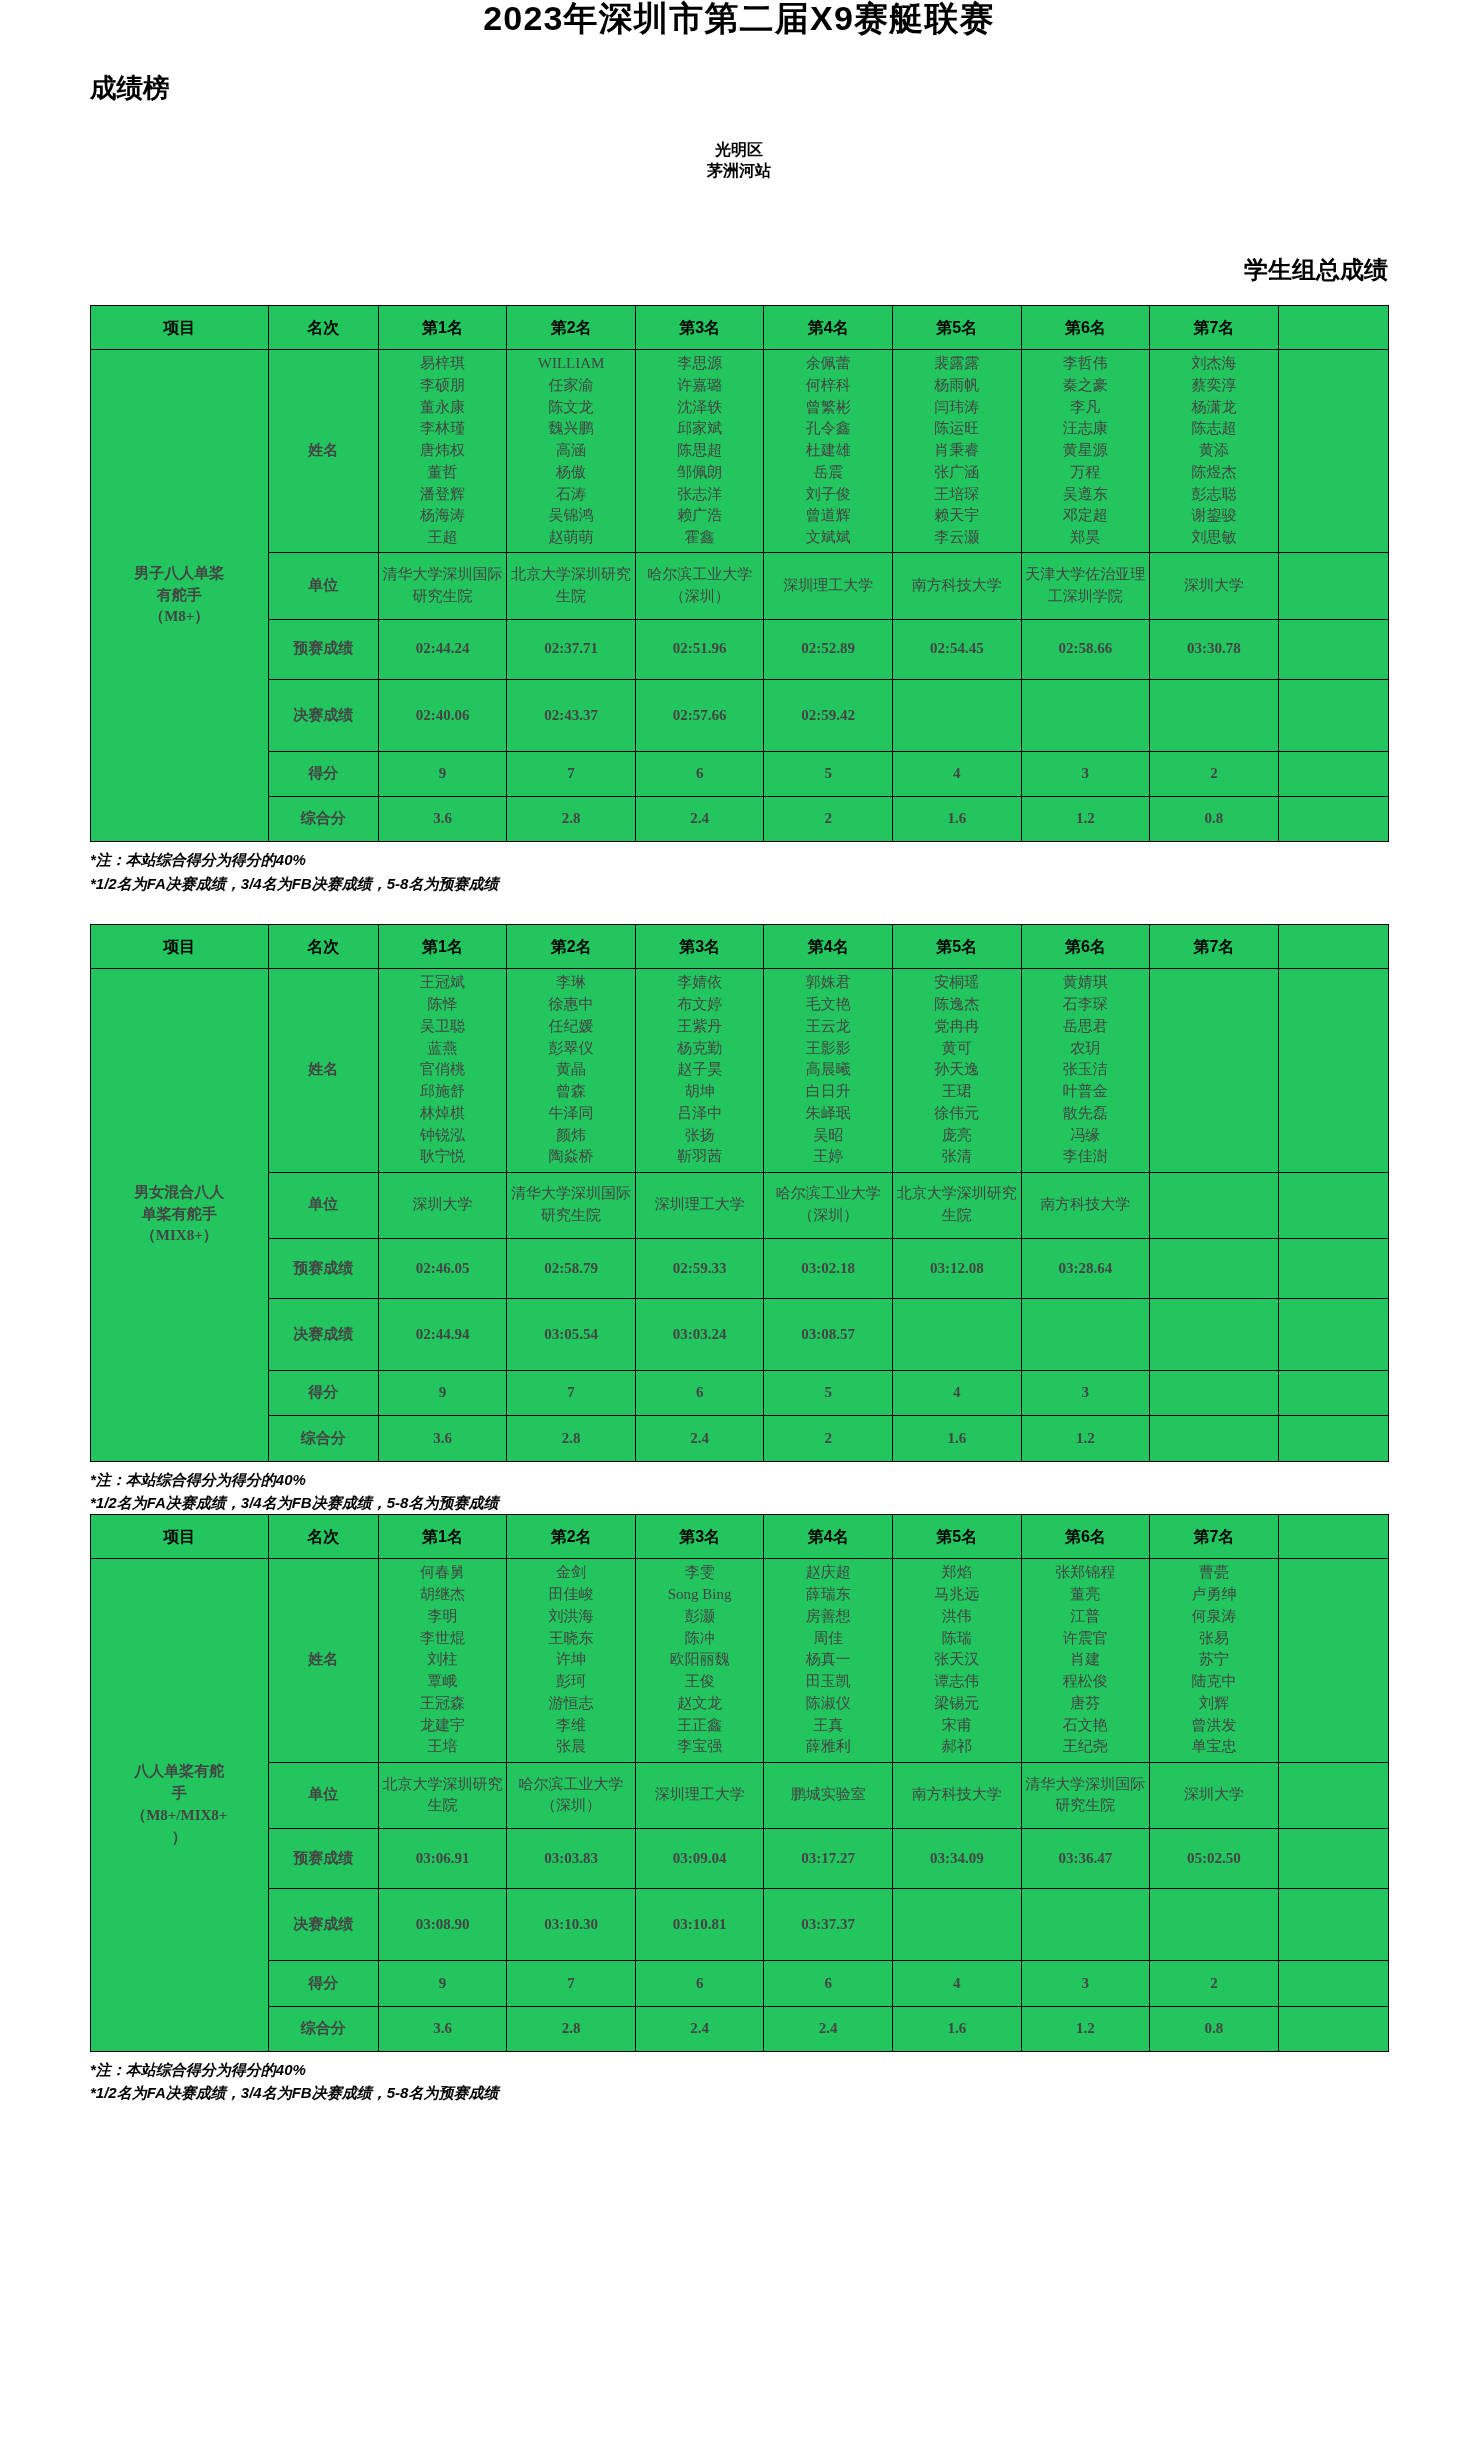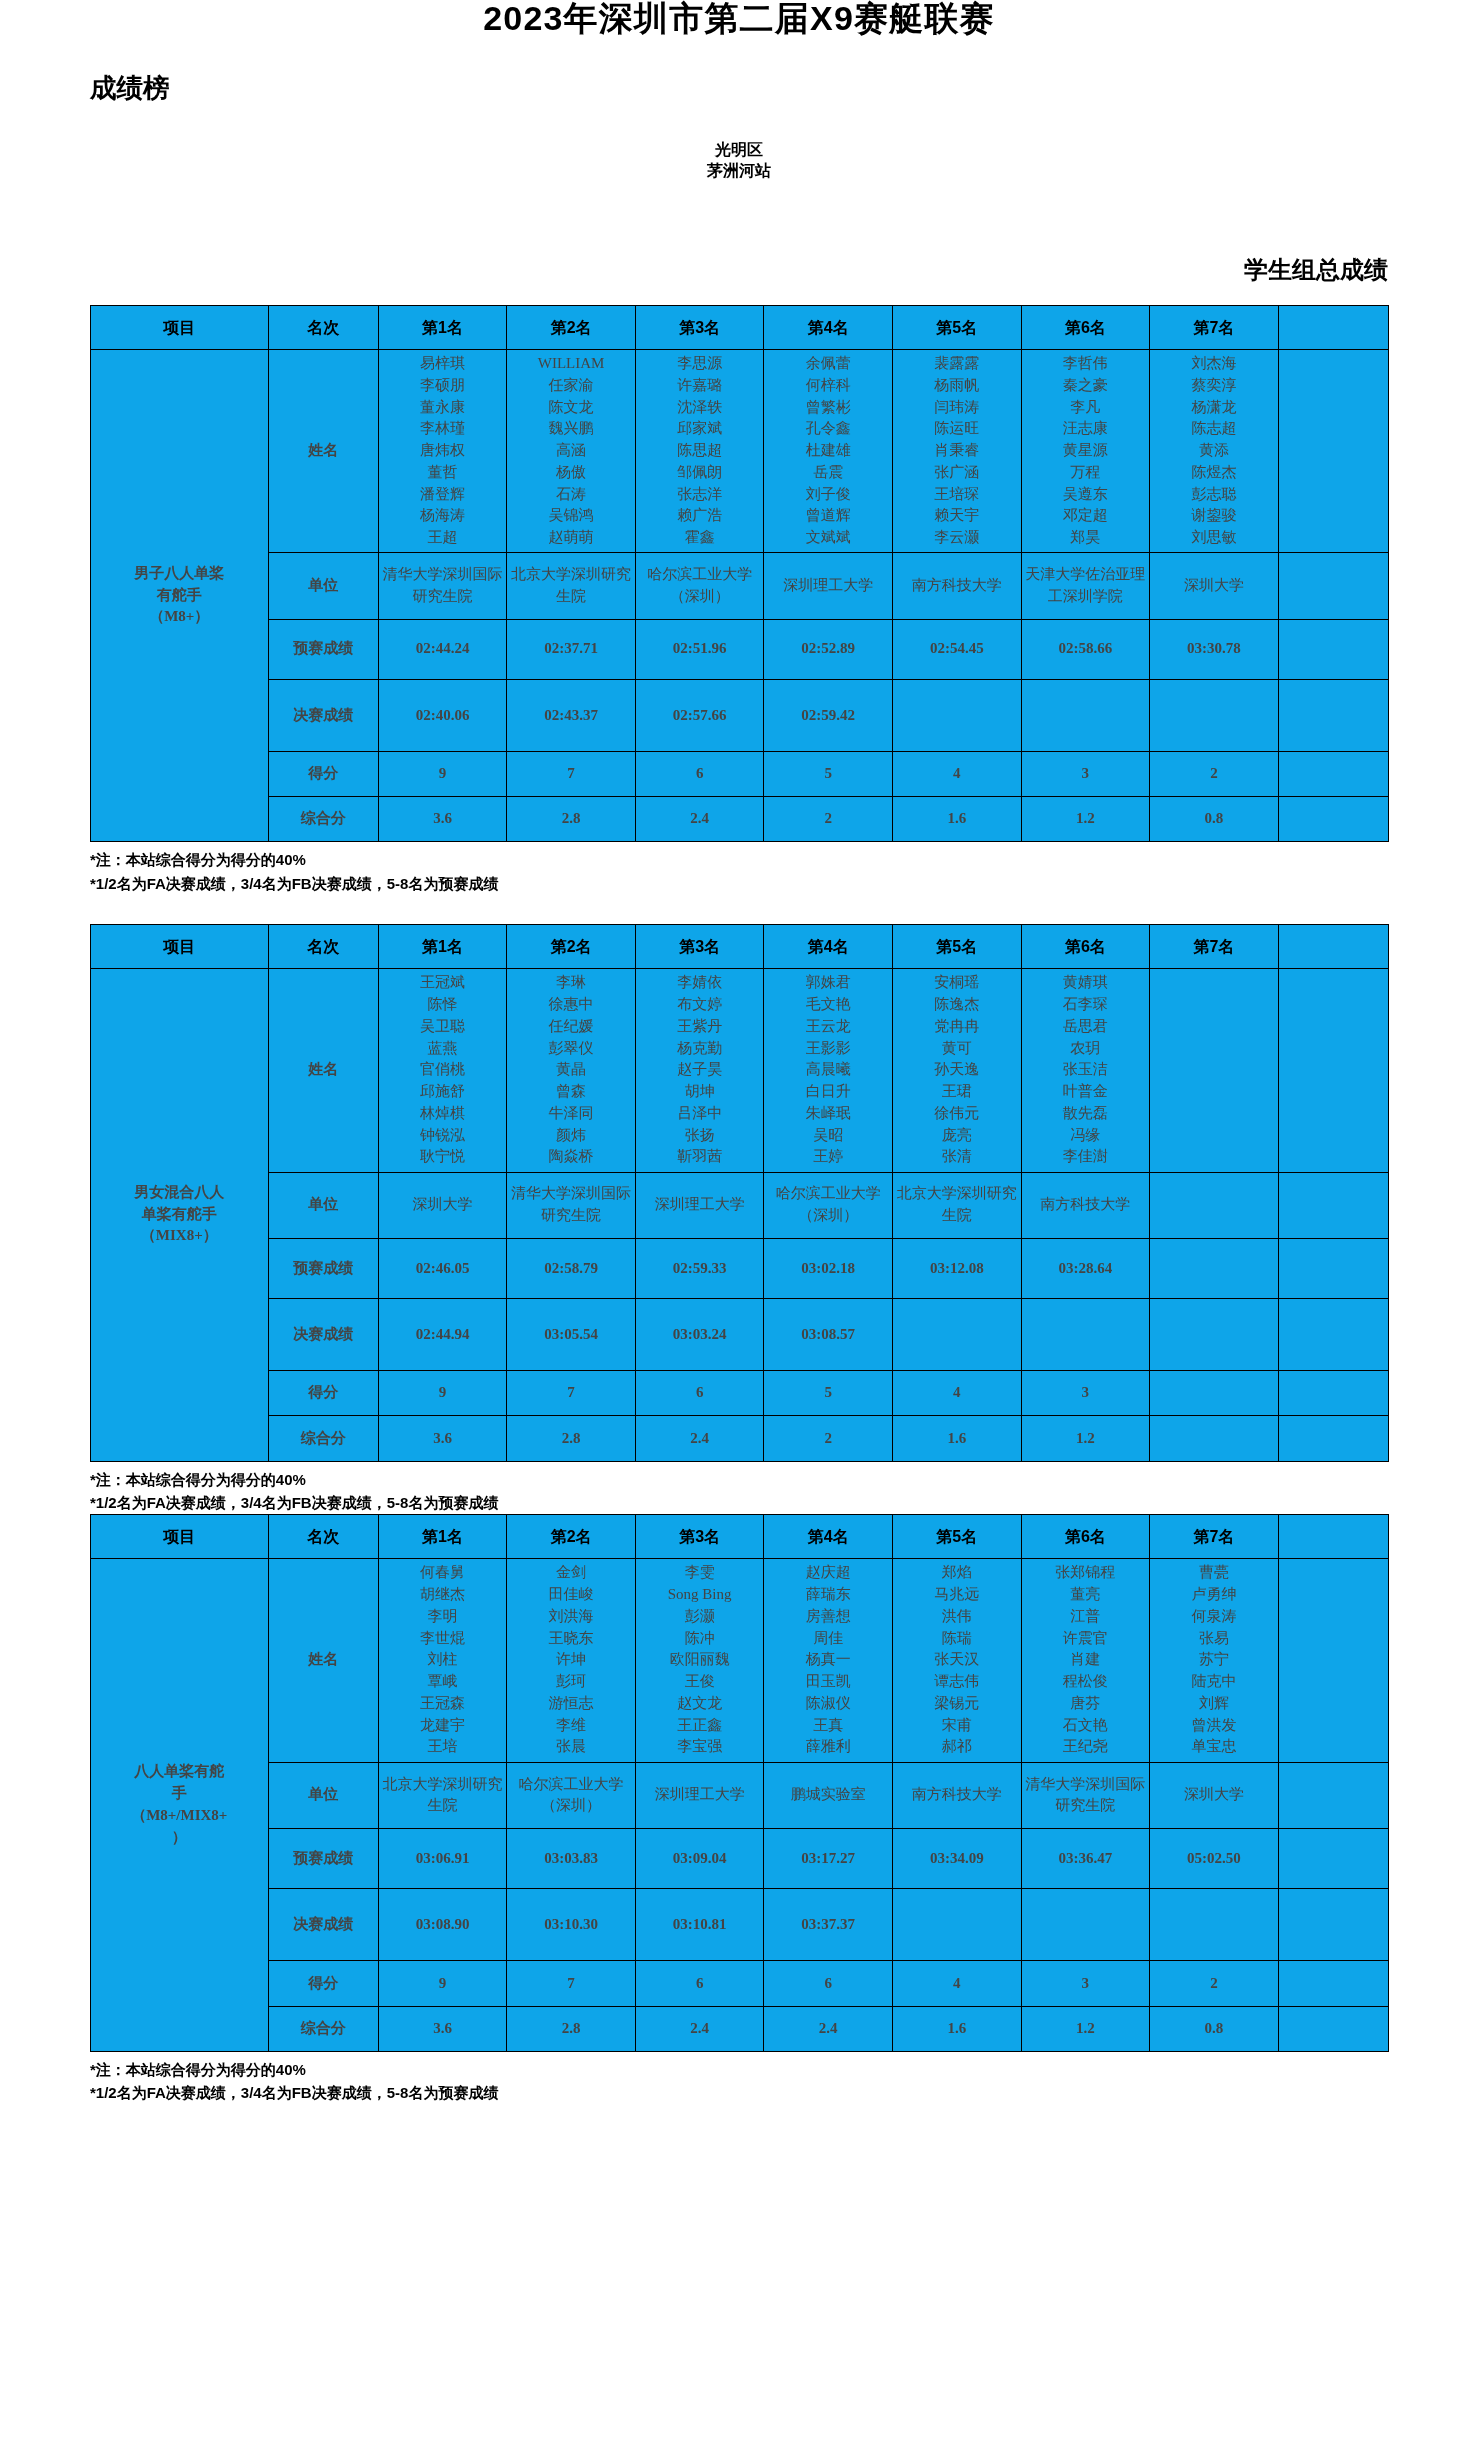--- a/index.html
+++ b/index.html
@@ -56,21 +56,21 @@
     margin-bottom: 19px;
   }
   .section-title.second { margin-top: 90px; }
 
   
   table.res {
     border-collapse: collapse;
     width: 1299px;
     margin: 0 auto;
     table-layout: fixed;
-    background: #0ea5e9;
+    background: #22c55e;
   }
   table.res td {
     border: 1.2px solid #000;
     text-align: center;
     vertical-align: middle;
     padding: 3.6px 2.4px;
     font-size: 15px;
     line-height: 1.45;
     font-family: "Liberation Serif", "DejaVu Serif", serif;
     color: #444;
@@ -138,21 +138,21 @@
   .notes {
     width: 1299px;
     margin: 0 auto;
     padding-top: 6px;
     font-family: "Liberation Sans", "DejaVu Sans", sans-serif;
     font-weight: bold;
     font-size: 15px;
     line-height: 1.55;
     color: #000;
   }
-  .notes div { white-space: nowrap; }
+  .notes div { white-space: nowrap; font-style: italic; }
 </style>
 </head>
 <body>
 
 <div class="page">
 
   <div class="title-main">2023年深圳市第二届X9赛艇联赛</div>
   <div class="title-sub">成绩榜</div>
   <div class="title-loc">
     <span>光明区</span>

